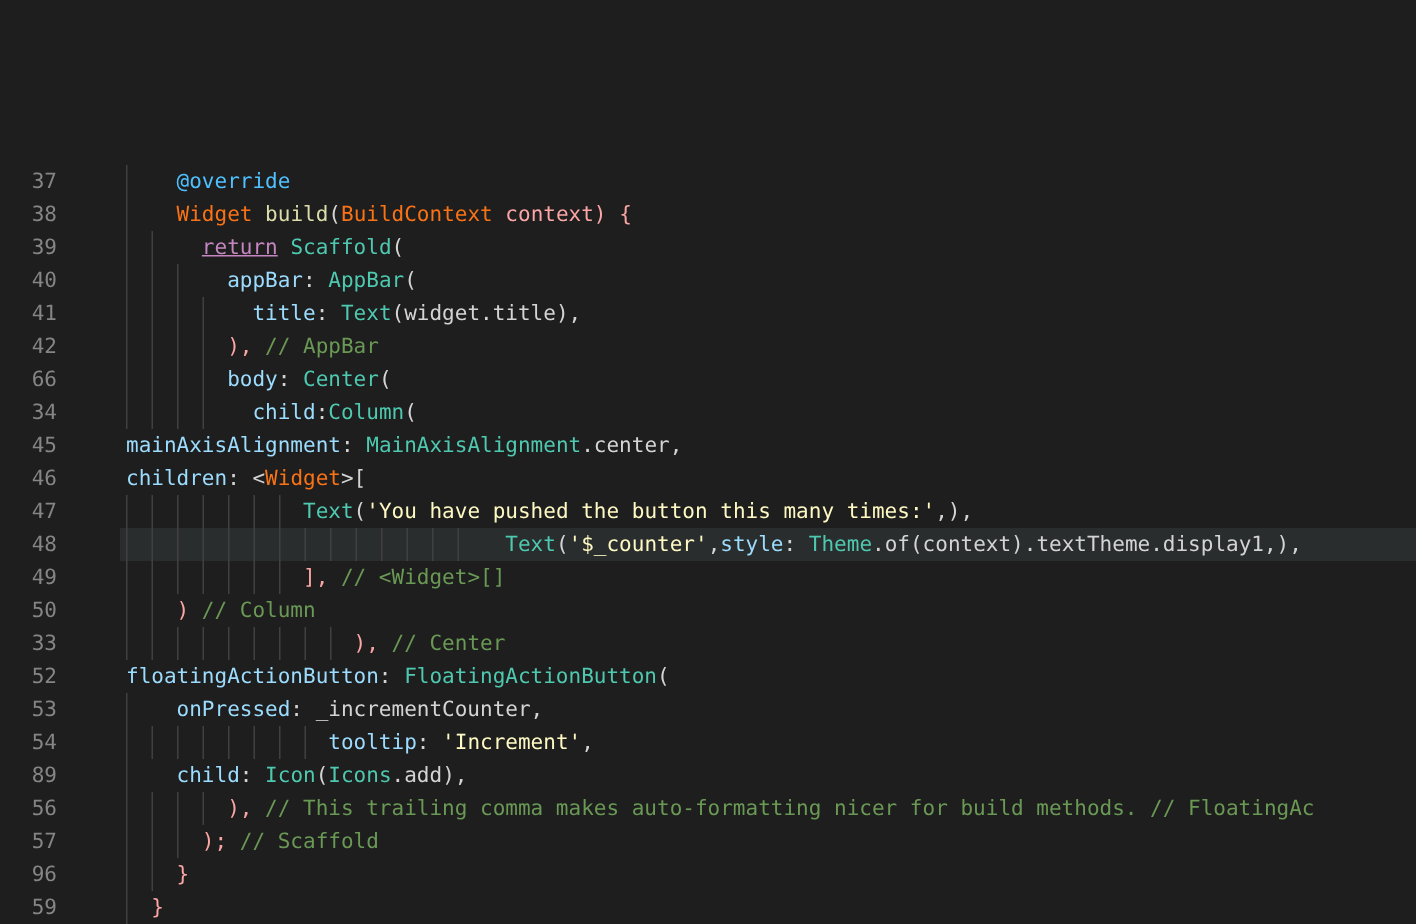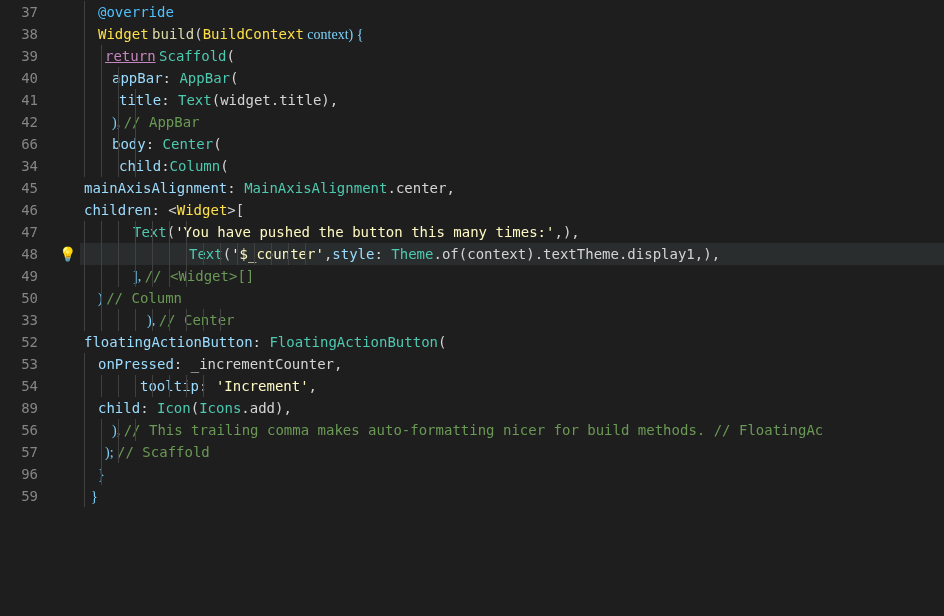--- a/index.html
+++ b/index.html
@@ -10,20 +10,21 @@
     line-height: 22px;
     color: #d4d4d4;
     overflow: hidden;
     width: 944px;
     height: 616px;
   }
   .editor {
     display: flex;
     width: 100%;
     height: 100%;
+    align-items: flex-end;
   }
   .gutter {
     width: 56px;
     background: #1e1e1e;
     color: #858585;
     text-align: right;
     user-select: none;
     padding-top: 1px;
     flex-shrink: 0;
   }
@@ -71,29 +72,29 @@
     pointer-events: none;
   }
   .ig {
     position: absolute;
     top: 0; bottom: 0;
     width: 0;
     border-left: 1px solid #404040;
   }
   
   .c-annotation { color: #4fc1ff; }
-  .c-type { color: #fde047; }
+  .c-type { color: #f97316; }
   .c-keyword { color: #c586c0; text-decoration: underline; }
   .c-member { color: #9cdcfe; }
   .c-fn { color: #dcdcaa; }
   .c-class { color: #4ec9b0; }
   .c-string { color: #fef9c3; }
   .c-comment { color: #6a9955; }
   .c-punct { color: #d4d4d4; }
-  .c-plain { color: #7dd3fc; font-family: Liberation Serif, serif; }
+  .c-plain { color: #fca5a5; }
 </style>
 </head>
 <body>
 
 <div class="editor">
   <div class="gutter" id="gutter">
       <div class="ln">37</div>
       <div class="ln">38</div>
       <div class="ln">39</div>
       <div class="ln">40</div>

